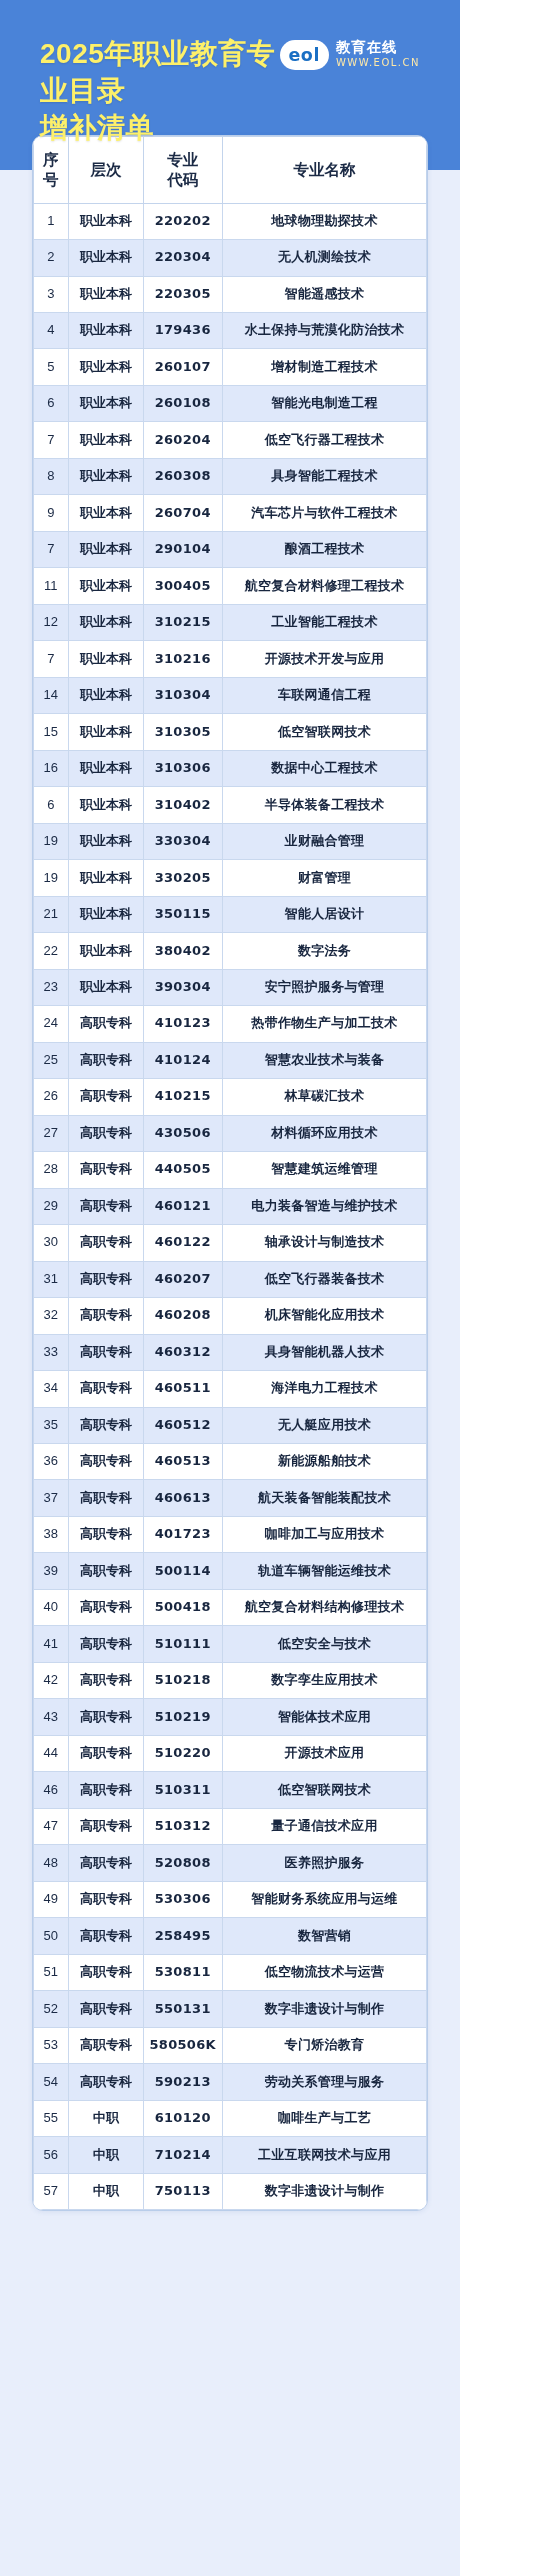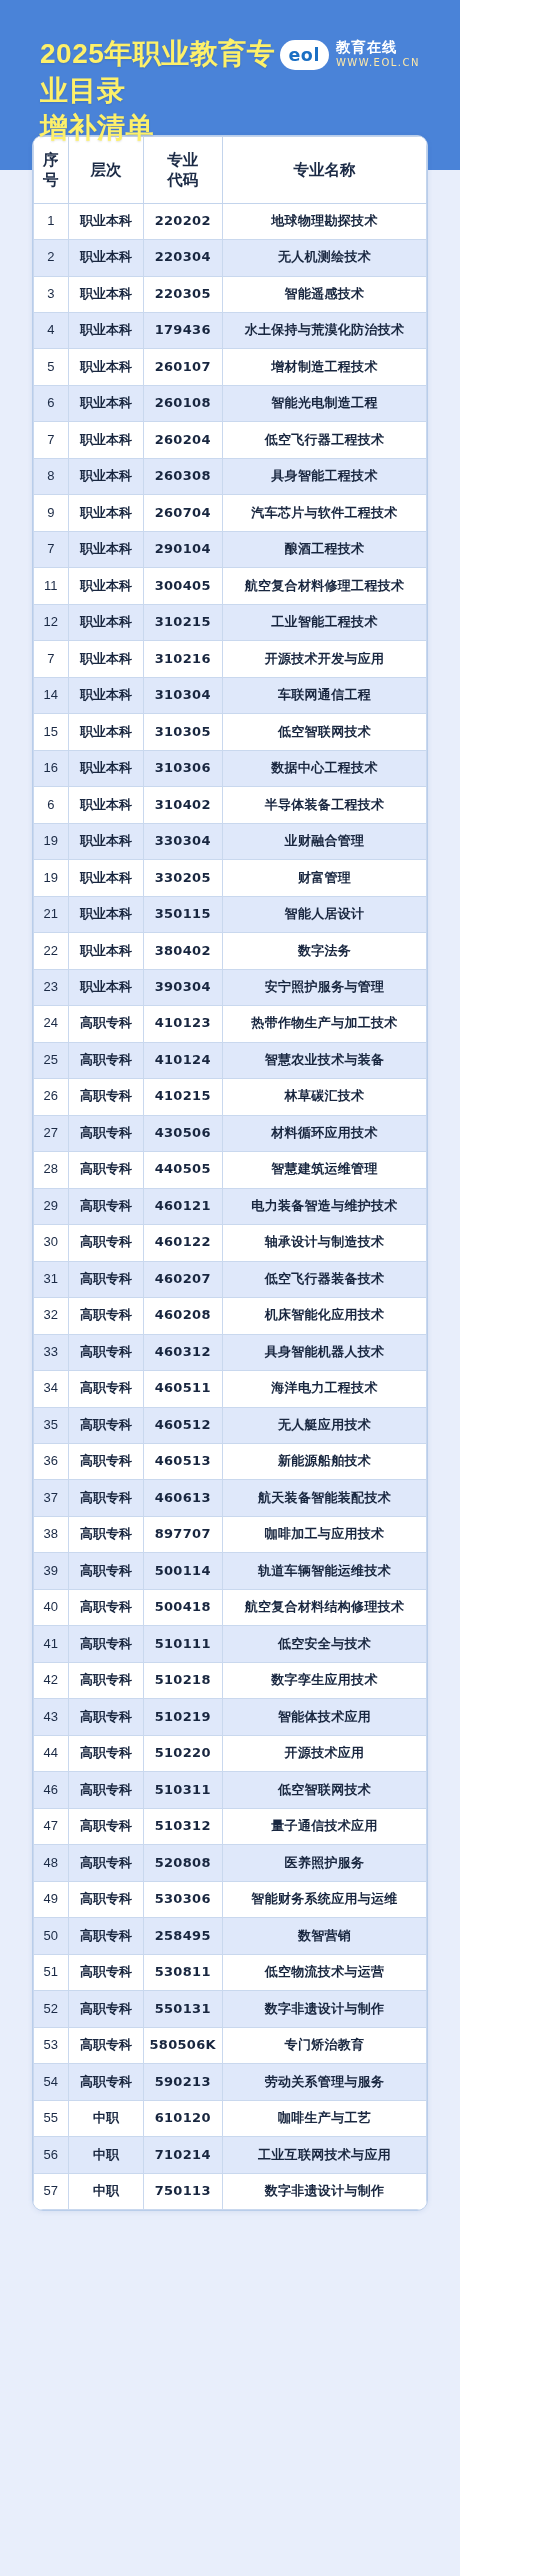--- a/index.html
+++ b/index.html
@@ -377,21 +377,21 @@
           </tr>
           <tr>
             <td class="idx">37</td>
             <td class="lvl">高职专科</td>
             <td class="code">460613</td>
             <td class="name">航天装备智能装配技术</td>
           </tr>
           <tr>
             <td class="idx">38</td>
             <td class="lvl">高职专科</td>
-            <td class="code">897707</td>
+            <td class="code">401723</td>
             <td class="name">咖啡加工与应用技术</td>
           </tr>
           <tr>
             <td class="idx">39</td>
             <td class="lvl">高职专科</td>
             <td class="code">500114</td>
             <td class="name">轨道车辆智能运维技术</td>
           </tr>
           <tr>
             <td class="idx">40</td>

